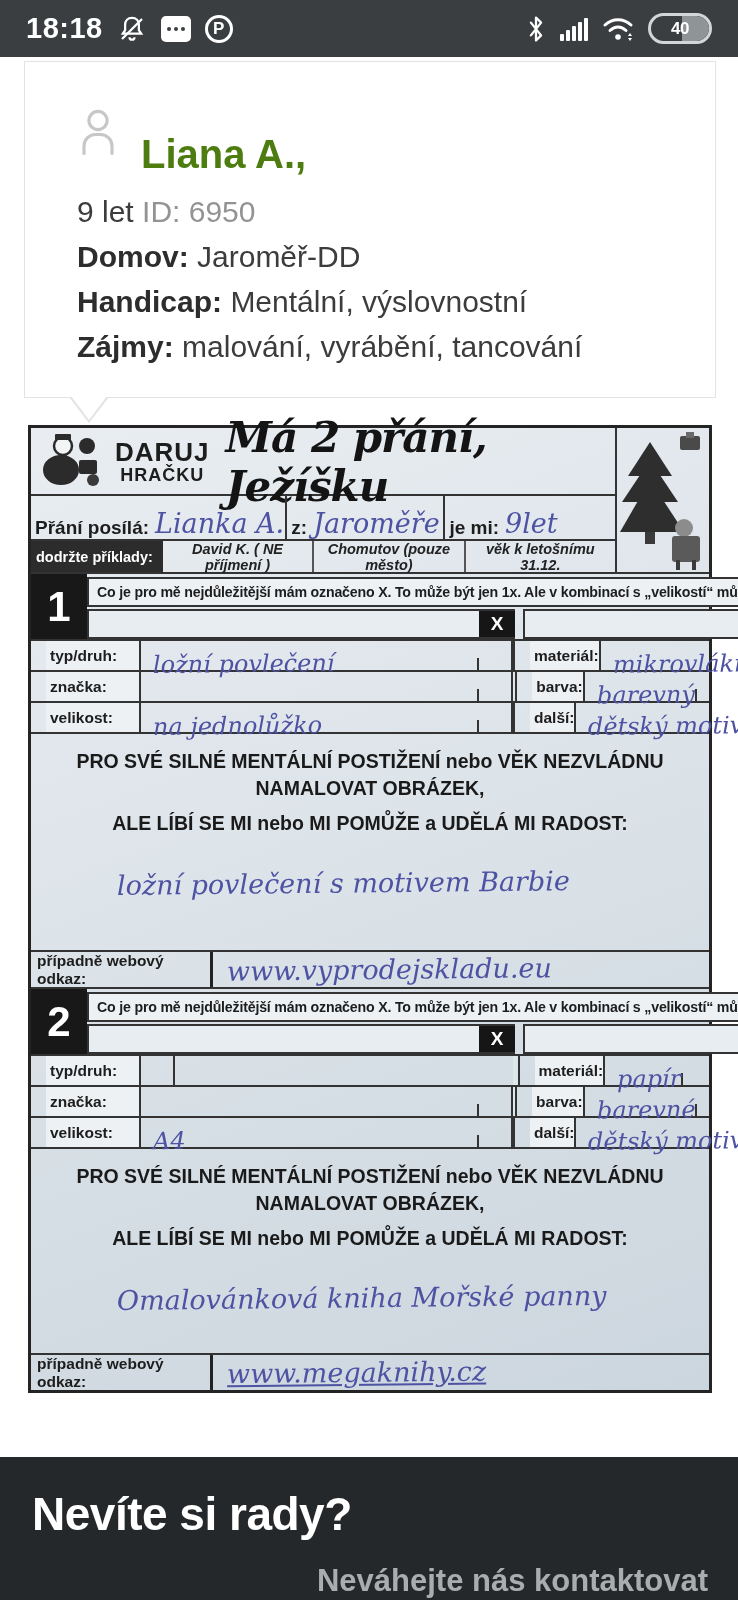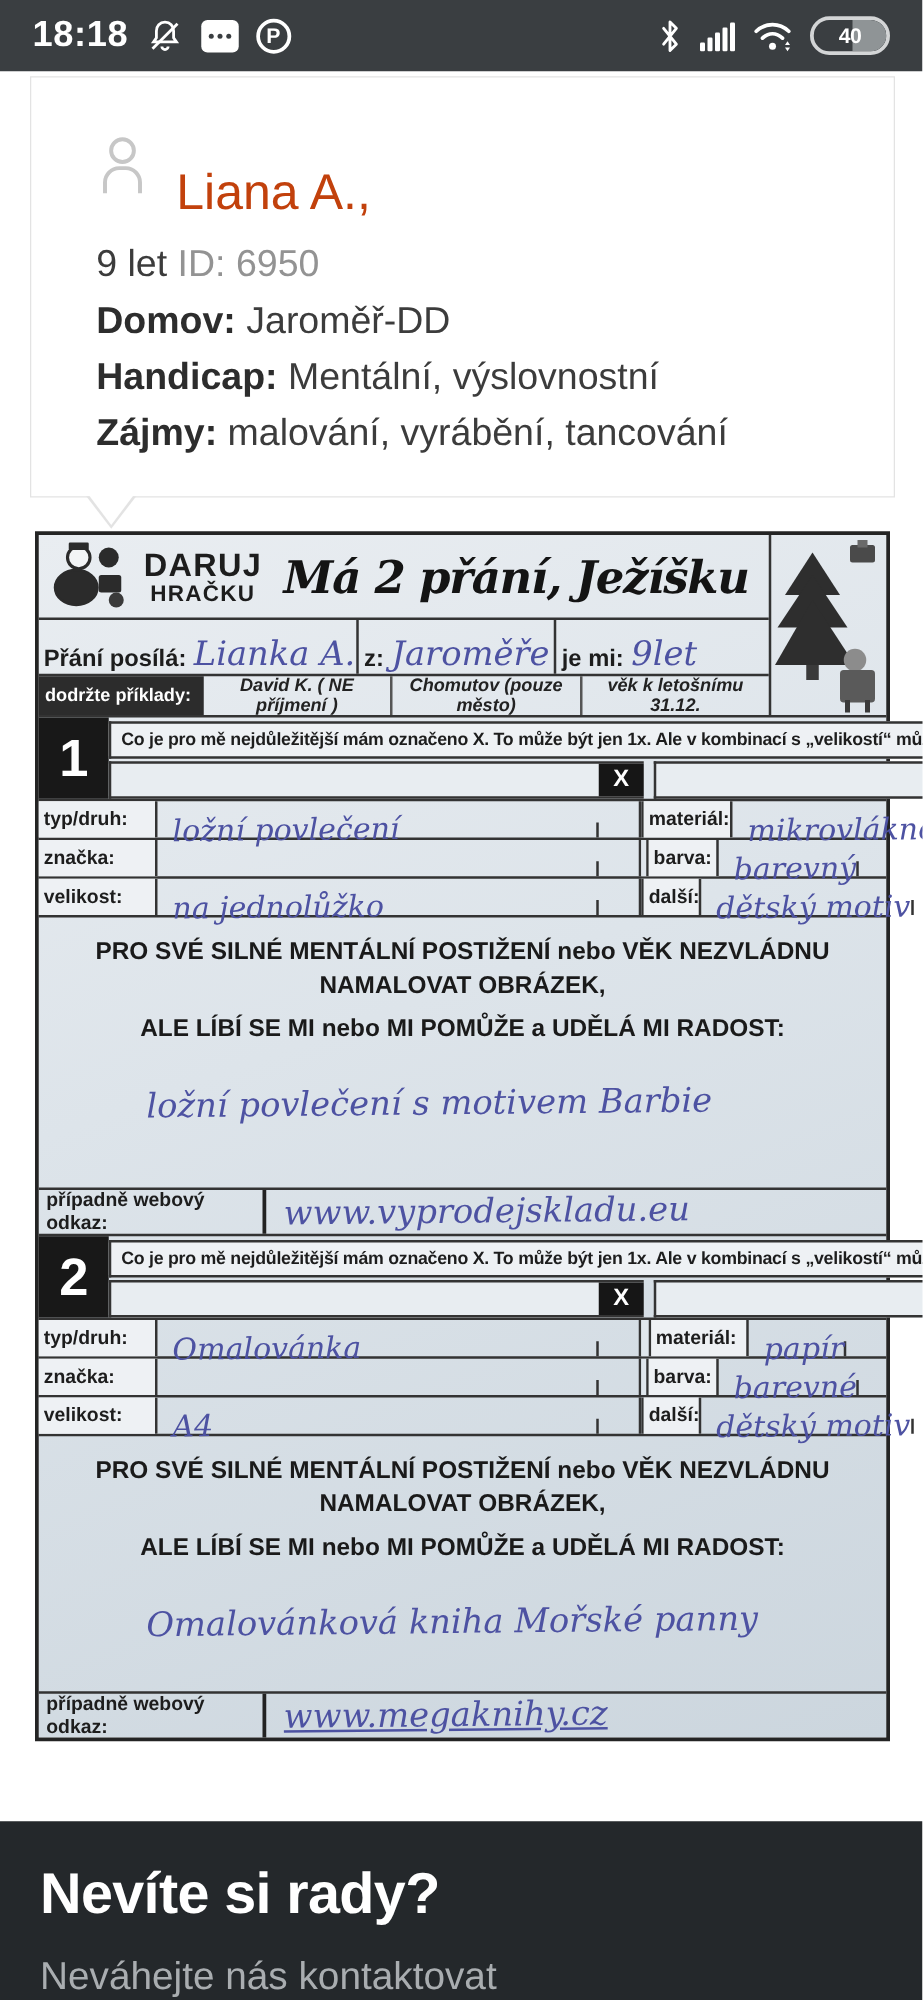--- a/index.html
+++ b/index.html
@@ -24,21 +24,21 @@
     position:relative; display:flex; align-items:center; overflow:hidden; }
   .battery .fill { position:absolute; right:0; top:0; bottom:0; width:46%;
     background:#8f9496; border-radius:0 13px 13px 0; }
   .battery .pct { position:relative; z-index:1; width:100%; text-align:center;
     font-size:17px; font-weight:700; color:#fff; letter-spacing:-0.5px; }
 
   
   .card { margin:4px 22px 0 24px; background:#fff; border:1px solid #e3e3e3;
     padding:22px 20px 28px 52px; position:relative; }
   .card-head { display:flex; align-items:center; gap:22px; margin-bottom:12px; }
-  .name { font-size:40px; font-weight:400; color:#c2410c;margin-top:48px; }
+  .name { font-size:40px; font-weight:700; color:#4d7c0f;margin-top:48px; }
   .info-line { font-size:30px; color:#3c3c3c; line-height:45px; }
   .info-line b { color:#2d2d2d; }
   .muted { color:#939393; }
   .tail-outer { position:absolute; left:44px; bottom:-26px; width:0; height:0;
     border-left:20px solid transparent; border-right:20px solid transparent;
     border-top:26px solid #e3e3e3; }
   .tail-inner { position:absolute; left:46px; bottom:-23px; width:0; height:0;
     border-left:18px solid transparent; border-right:18px solid transparent;
     border-top:24px solid #ffffff; z-index:2; }
 
@@ -46,22 +46,22 @@
   .form { margin:27px 26px 0 28px; border:3px solid #242424;
     background:linear-gradient(160deg,#e9edf1 0%, #dde4ea 40%, #ccd6de 100%);
     color:#1d1d1d; }
   .form-header { display:grid; grid-template-columns:1fr 92px; }
   .fh-left { border-right:2px solid #333; }
   .band { height:66px; display:flex; align-items:center; padding:2px 6px 0 6px;gap:16px; }
   .logo-block { display:flex; align-items:center; gap:6px; }
   .logo-text { text-align:center; line-height:1.05; }
   .logo-l1 { font-size:26px; font-weight:700; letter-spacing:1px; }
   .logo-l2 { font-size:18px; font-weight:700; letter-spacing:1px; }
-  .form-title { flex:1; text-align:right; font-family:"DejaVu Serif", serif;
-    font-style:italic; font-weight:700; font-size:36px; letter-spacing:-1px;
+  .form-title { flex:1; text-align:left; font-family:"DejaVu Serif", serif;
+    font-style:italic; font-weight:700; font-size:42px; letter-spacing:-1px;
     color:#141414; padding-right:10px; }
   .tree-cell { display:flex; align-items:flex-start; justify-content:center; padding-top:4px; }
 
   .sender-row { border-top:2px solid #333; height:45px; display:flex; align-items:flex-end; }
   .sr-label { font-weight:700; font-size:19px; padding:0 6px 0 4px; white-space:nowrap; }
   .sr-val { flex:1; }
   .sr-div { width:2px; align-self:stretch; background:#333; }
   .examples-row { border-top:2px solid #333; height:33px; display:flex; align-items:center;
     font-size:14.5px; }
   .ex-label { background:#2c2c2c; color:#fff; font-weight:700; height:100%;
@@ -78,21 +78,21 @@
   .xhead { display:flex; height:30px; margin-top:2px; }
   .xbox { display:flex; border:2px solid #333; border-right:none; background:#e8edf1; }
   .xbox.left { width:428px; }
   .xbox.right { flex:1; margin-left:8px; }
   .xmark { margin-left:auto; width:36px; background:#161616; color:#fff;
     font-weight:700; font-size:19px; display:flex; align-items:center;
     justify-content:center; }
   .frow { display:flex; height:31px; border-top:2px solid #333; }
   .flabel { width:95px; font-weight:700; font-size:15.5px; display:flex;
     align-items:center; padding-left:4px; border-right:2px solid #333;
-    background:#eef1f4; white-space:nowrap; }
+    background:#eef1f4; white-space:nowrap;margin-left:15px; }
   .flabel.r { width:84px; }
   .fval { flex:1; display:flex; align-items:center; padding-left:12px;
     border-right:2px solid #333; overflow:visible;margin-top:17px; }
   .fx { width:34px; border-right:2px solid #333; }
   .fx.last { border-right:none; }
   .fgap { width:8px; border-right:2px solid #333; background:#dfe6ec; }
   .lgroup { display:flex; flex:0 0 482px; }
   .lgroup .fval { border-right:2px solid #333; }
 
   .hand { font-family:"DejaVu Serif", serif; font-style:italic; color:#4d52a2;
@@ -108,21 +108,21 @@
   .s2-body { min-height:206px; }
 
   .weblink { border-top:2px solid #333; height:37px; display:flex; align-items:center; }
   .wl-label { width:182px; font-weight:700; font-size:15.5px; padding-left:6px;
     border-right:3px solid #222; align-self:stretch; display:flex; align-items:center; }
   .wl-val { padding-left:14px; }
 
   
   .footer { margin-top:64px; background:#24282b; height:200px; padding:30px 30px 0 32px; }
   .footer-title { color:#ffffff; font-size:46px; font-weight:700; letter-spacing:-0.5px; }
-  .footer-sub { color:#a9adb0; font-size:31px; margin-top:22px; font-weight:400; }
+  .footer-sub { color:#a9adb0; font-size:31px; margin-top:22px; font-weight:700;text-align:right; }
 
   svg { display:block; }
 </style>
 </head>
 <body>
 
 <div class="statusbar">
   <div class="sb-left">
     <span class="sb-time">18:18</span>
     <span class="sb-ic">
@@ -335,23 +335,20 @@
           <span class="xbox left">
               <span class="xmark">X</span>
             </span>
           <span class="xbox right"></span>
         </div>
       </div>
     </div>
     <div class="frow">
       <span class="lgroup">
         <span class="flabel">typ/druh:</span>
-        <span class="fval">
-            <span class="hand">Omalovánka</span>
-          </span>
         <span class="fx"></span>
       </span>
       <span class="fgap"></span>
       <span class="flabel r">materiál:</span>
       <span class="fval">
           <span class="hand">papír</span>
         </span>
       <span class="fx last"></span>
     </div>
     <div class="frow">

